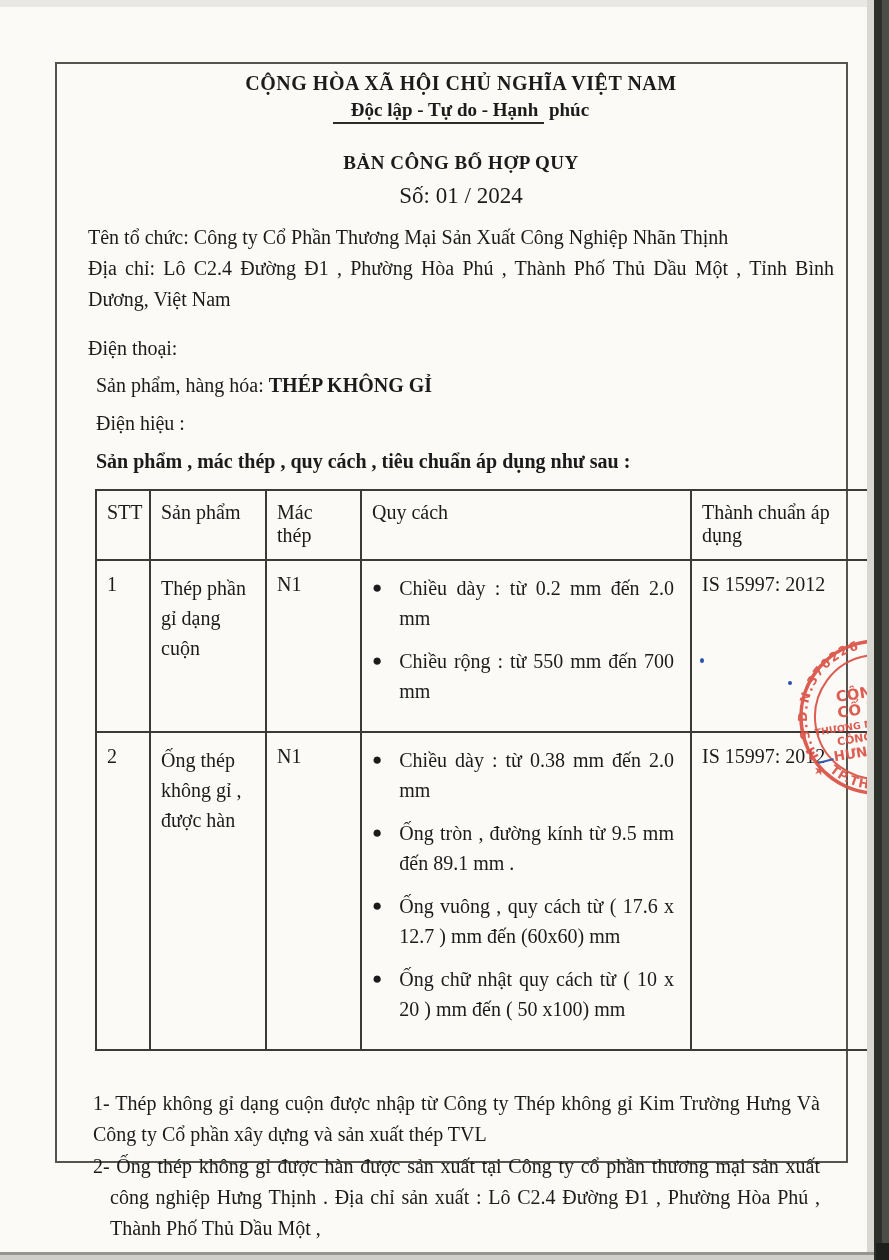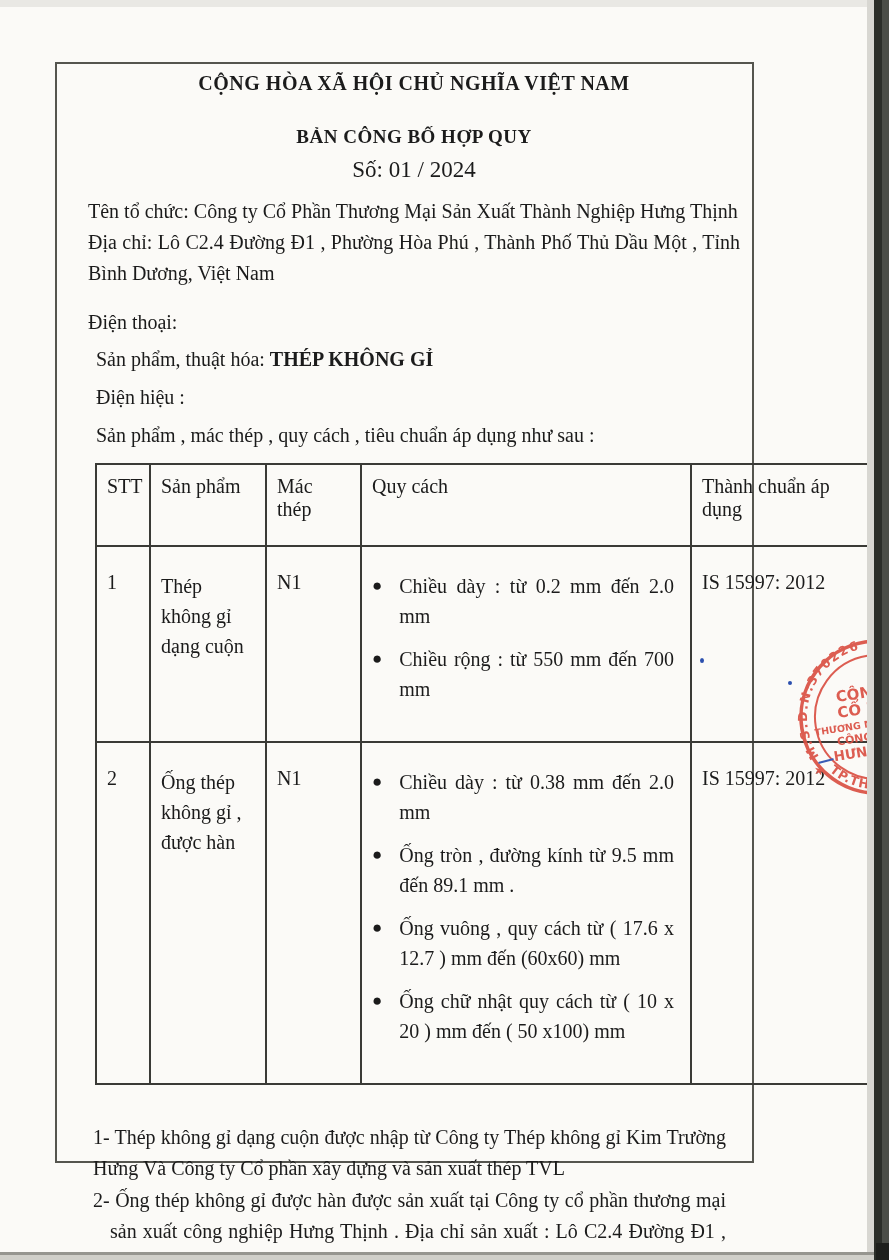--- a/index.html
+++ b/index.html
@@ -15,50 +15,50 @@
   .scan-top    { position:absolute; left:0; top:0; width:889px; height:7px; background:#e9e8e4; z-index:5; }
   .scan-right-sliver { position:absolute; top:0; left:867px; width:7px; height:1260px; background:#d8d7d2; z-index:5; }
   .scan-right-dark   { position:absolute; top:0; left:874px; width:8px; height:1260px; background:#2c2f2a; z-index:6; }
   .scan-right-mid    { position:absolute; top:0; left:882px; width:7px; height:1260px; background:#4b4e48; z-index:6; }
   .scan-bottom-line  { position:absolute; left:0; top:1252px; width:889px; height:3px; background:#96958f; z-index:5; }
   .scan-bottom-light { position:absolute; left:0; top:1255px; width:889px; height:5px; background:#d0cfc9; z-index:5; }
   .scan-bottom-corner{ position:absolute; left:876px; top:1243px; width:13px; height:17px; background:#1e201d; z-index:7; }
 
   
   .frame {
-    position:absolute; left:55px; top:62px; width:699px; height:1101px;
+    position:absolute; left:55px; top:62px; width:793px; height:1101px;
     border:2px solid #55554f;
     padding:6px 12px 0 31px;
     z-index:1;
   }
   .center { text-align:center; }
   .nat-title { font-size:20px; font-weight:bold; letter-spacing:.5px; margin-top:2px; }
   .motto-wrap { margin-top:4px; font-size:19px; font-weight:bold; }
   .motto-underlined { border-bottom:2px solid #2a2a2a; padding:0 6px 2px 18px; }
   .doc-title { font-size:19px; font-weight:bold; letter-spacing:.5px; margin-top:31px; }
   .doc-no { font-size:23px; margin-top:9px; }
 
   p.body-line { font-size:20px; line-height:31px; }
   .p-org   { margin-top:13px; text-align:justify; }
   .p-phone { margin-top:18px; }
   .p-prod  { margin-top:6px; margin-left:8px; }
   .p-brand { margin-top:7px; margin-left:8px; }
-  .p-intro { margin-top:7px; margin-left:8px; }
+  .p-intro { margin-top:7px; margin-left:8px;font-weight:bold; }
   .bold { font-weight:bold; }
 
   table.spec {
     border-collapse:collapse;
     margin-top:12px; margin-left:7px;
     width:772px; table-layout:fixed;
     font-size:20px;
   }
   table.spec th, table.spec td {
     border:2px solid #3a3a36;
     vertical-align:top;
-    padding:24px 10px;
+    padding:12px 10px;
     font-weight:normal;
     text-align:left;
   }
   table.spec th { height:44px; padding-top:10px; }
   th.c-stt, td.cell-stt { text-align:center; }
   td.cell-san-pham { text-align:justify; padding-right:14px; line-height:30px; }
   td.cell-mac-thep { text-align:center; }
   tr.r1 td { height:94px; }
   tr.r2 td { height:238px; }
   td.cell-quy-cach { padding-left:34px; padding-top:10px; }
@@ -86,36 +86,40 @@
 <div class="scan-right-sliver"></div>
 <div class="scan-right-dark"></div>
 <div class="scan-right-mid"></div>
 <div class="scan-bottom-line"></div>
 <div class="scan-bottom-light"></div>
 <div class="scan-bottom-corner"></div>
 
 <div class="frame">
 
   <div class="center nat-title">CỘNG HÒA XÃ HỘI CHỦ NGHĨA VIỆT NAM</div>
+  <div class="center motto-wrap">
+    <span class="motto-underlined">Độc lập - Tự do - Hạnh</span>
+    <span>phúc</span>
+  </div>
 
   <div class="center doc-title">BẢN CÔNG BỐ HỢP QUY</div>
   <div class="center doc-no">Số: 01 / 2024</div>
 
   <p class="body-line p-org">
     <span>Tên tổ chức:</span>
-    <span>Công ty Cổ Phần Thương Mại Sản Xuất Thành Nghiệp Hưng Thịnh</span>
+    <span>Công ty Cổ Phần Thương Mại Sản Xuất Công Nghiệp Nhãn Thịnh</span>
   </p>
   <p class="body-line p-org" style="margin-top:0;">
     <span>Địa chỉ:</span>
     <span>Lô C2.4 Đường Đ1 , Phường Hòa Phú , Thành Phố Thủ Dầu Một , Tỉnh Bình Dương, Việt Nam</span>
   </p>
   <p class="body-line p-phone">Điện thoại:</p>
 
   <p class="body-line p-prod">
-    <span>Sản phẩm, thuật hóa:</span>
+    <span>Sản phẩm, hàng hóa:</span>
     <span class="bold">THÉP KHÔNG GỈ</span>
   </p>
   <p class="body-line p-brand">Điện hiệu :</p>
   <p class="body-line p-intro">Sản phẩm , mác thép , quy cách , tiêu chuẩn áp dụng như sau :</p>
 
   <table class="spec">
     <colgroup>
       <col style="width:54px">
         <col style="width:116px">
         <col style="width:95px">
@@ -127,21 +131,21 @@
         <th class="c-stt">STT</th>
         <th>Sản phẩm</th>
         <th>Mác thép</th>
         <th>Quy cách</th>
         <th>Thành chuẩn áp dụng</th>
       </tr>
     </thead>
     <tbody>
         <tr class="r1">
           <td class="cell-stt">1</td>
-          <td class="cell-san-pham">Thép không gỉ dạng cuộn</td>
+          <td class="cell-san-pham">Thép phần gỉ dạng cuộn</td>
           <td class="cell-mac-thep">N1</td>
           <td class="cell-quy-cach">
             <div class="qc-item">
               <span class="qc-bullet">●</span>
               <span>Chiều dày : từ 0.2 mm đến 2.0 mm</span>
             </div>
             <div class="qc-item">
               <span class="qc-bullet">●</span>
               <span>Chiều rộng : từ 550 mm đến 700 mm</span>
             </div>

